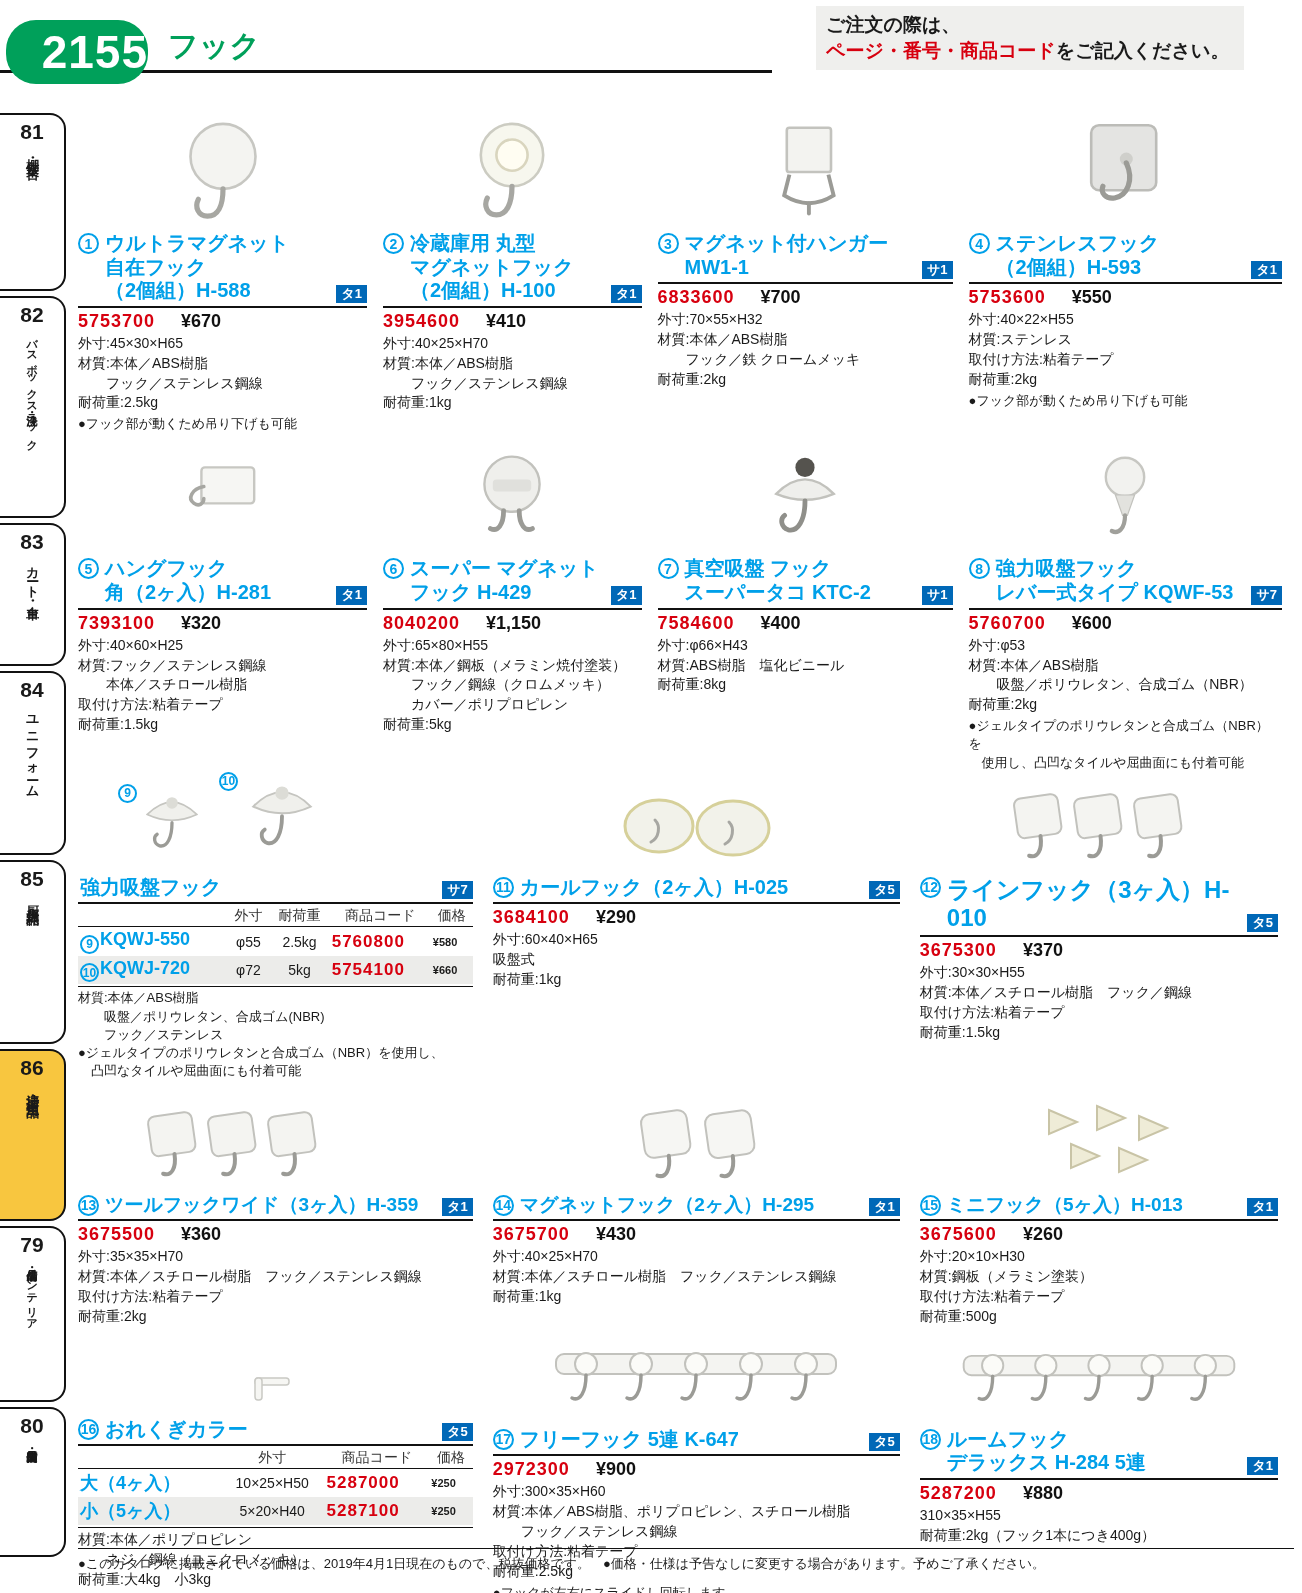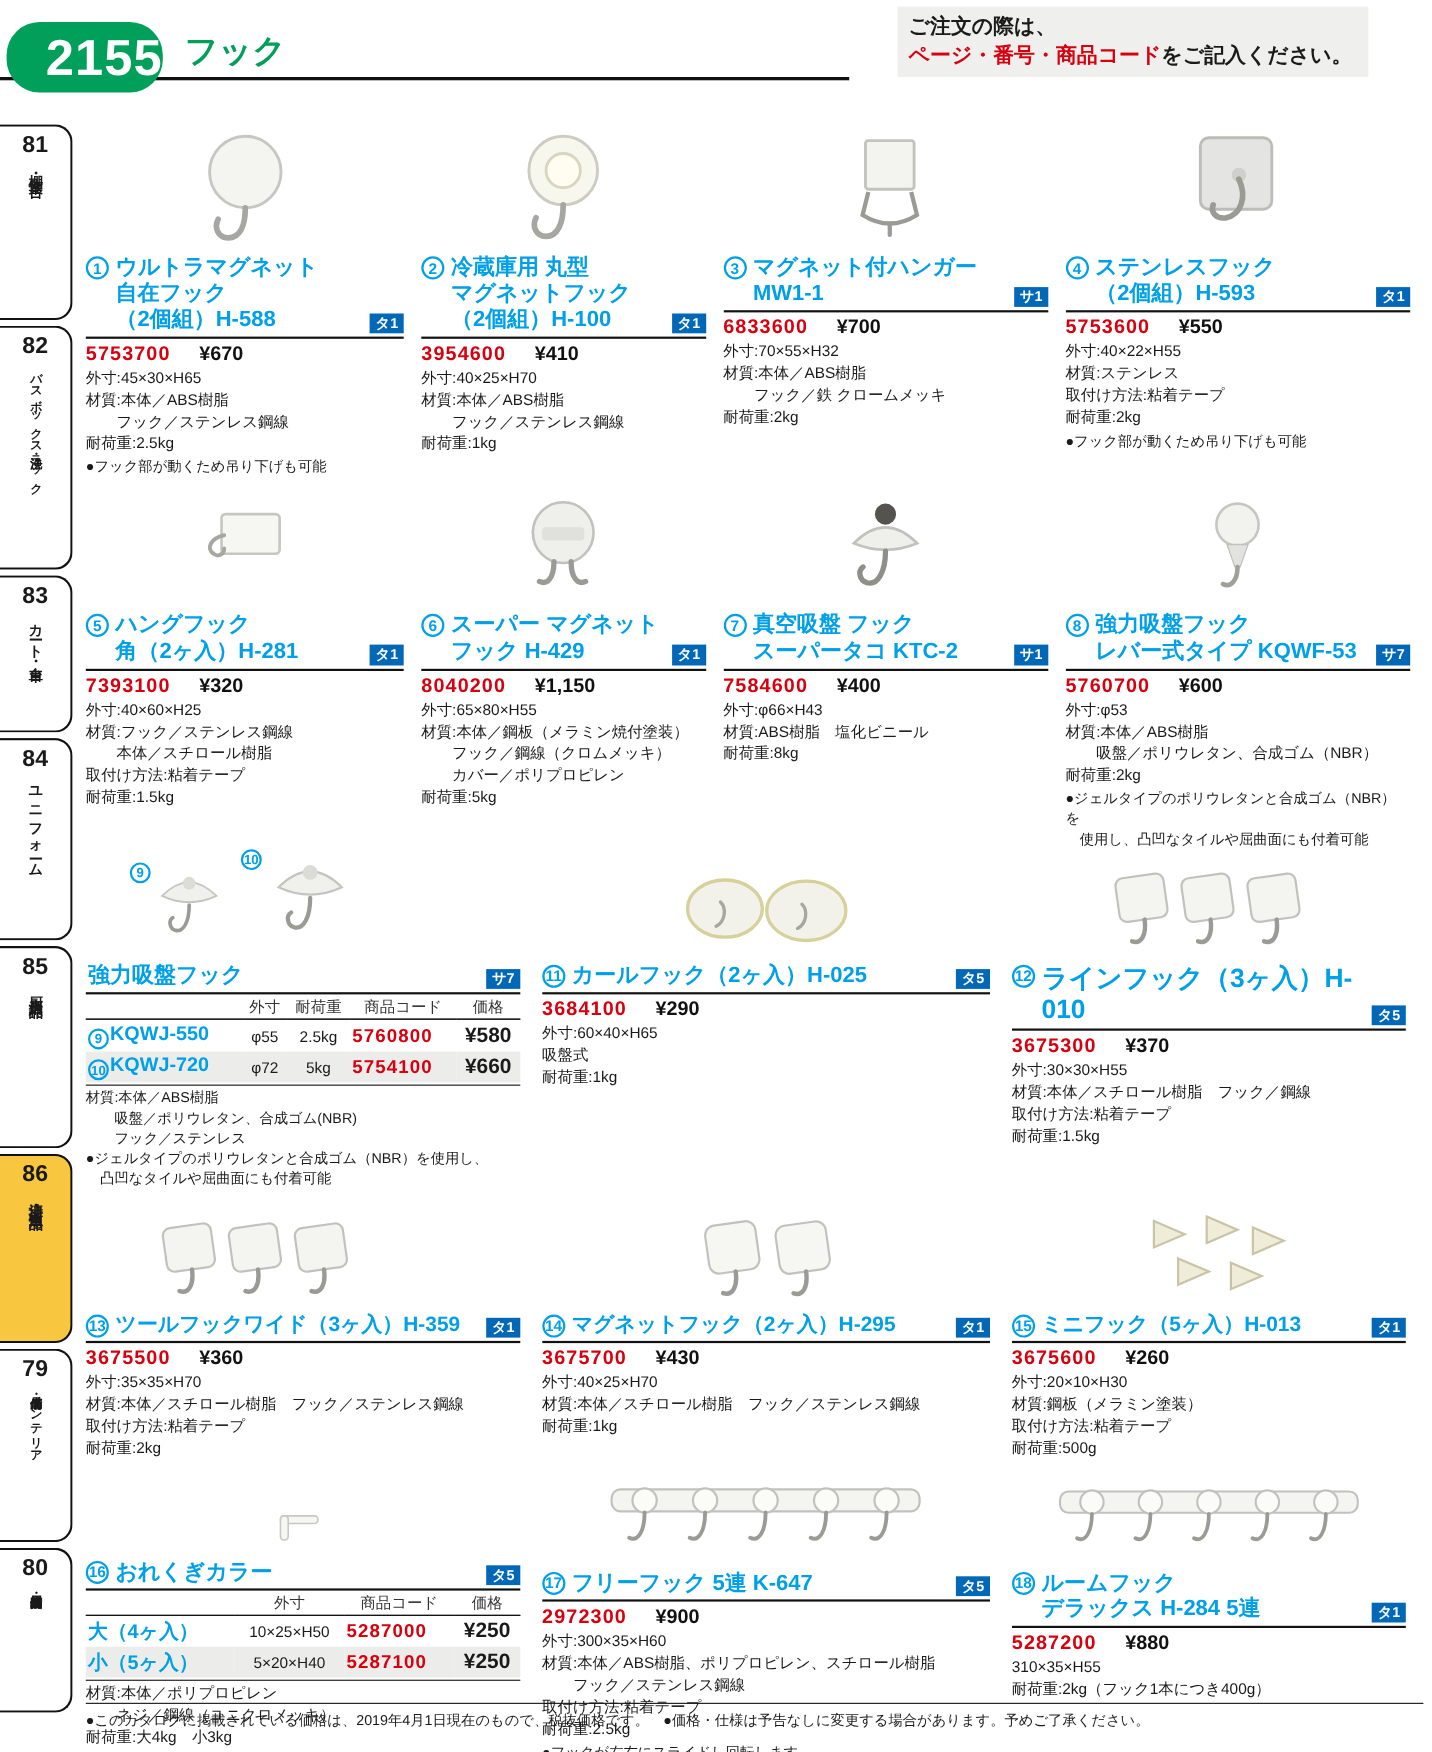--- a/index.html
+++ b/index.html
@@ -55,21 +55,21 @@
   .specs{font-size:14px;line-height:1.42;margin-top:2px;white-space:pre-line;}
   .notes{font-size:13px;line-height:1.4;margin-top:2px;white-space:pre-line;}
   
   table{border-collapse:collapse;width:100%;margin-top:2px;font-size:14px;}
   thead th{font-weight:normal;border-bottom:1.5px solid #111;padding:1px 2px;text-align:center;color:#333;}
   tbody tr:nth-child(2){background:#ececea;}
   tbody td{padding:2px 2px;vertical-align:middle;}
   td.iname{color:#00a0e9;font-size:18px;font-weight:bold;white-space:nowrap;}
   td.iname .cnum.s{display:inline-flex;vertical-align:-3px;margin-right:1px;}
   td.tcode{color:#d7000f;font-weight:bold;font-size:17px;letter-spacing:1px;}
-  td.tprice{font-weight:bold;font-size:19px;text-align:center;}
+  td.tprice{font-weight:bold;font-size:11px;text-align:left;}
   td.c{text-align:center;}
   
   .fig910{display:flex;align-items:flex-end;justify-content:flex-start;gap:14px;height:96px;padding-left:40px;}
   .figitem{display:flex;align-items:flex-start;gap:2px;}
   
   footer{position:absolute;left:78px;top:1548px;width:1216px;border-top:1.5px solid #111;}
   .footline{font-size:13px;padding-top:6px;}
   .hiddefs{position:absolute;width:0;height:0;overflow:hidden;}
 </style>
 </head>

